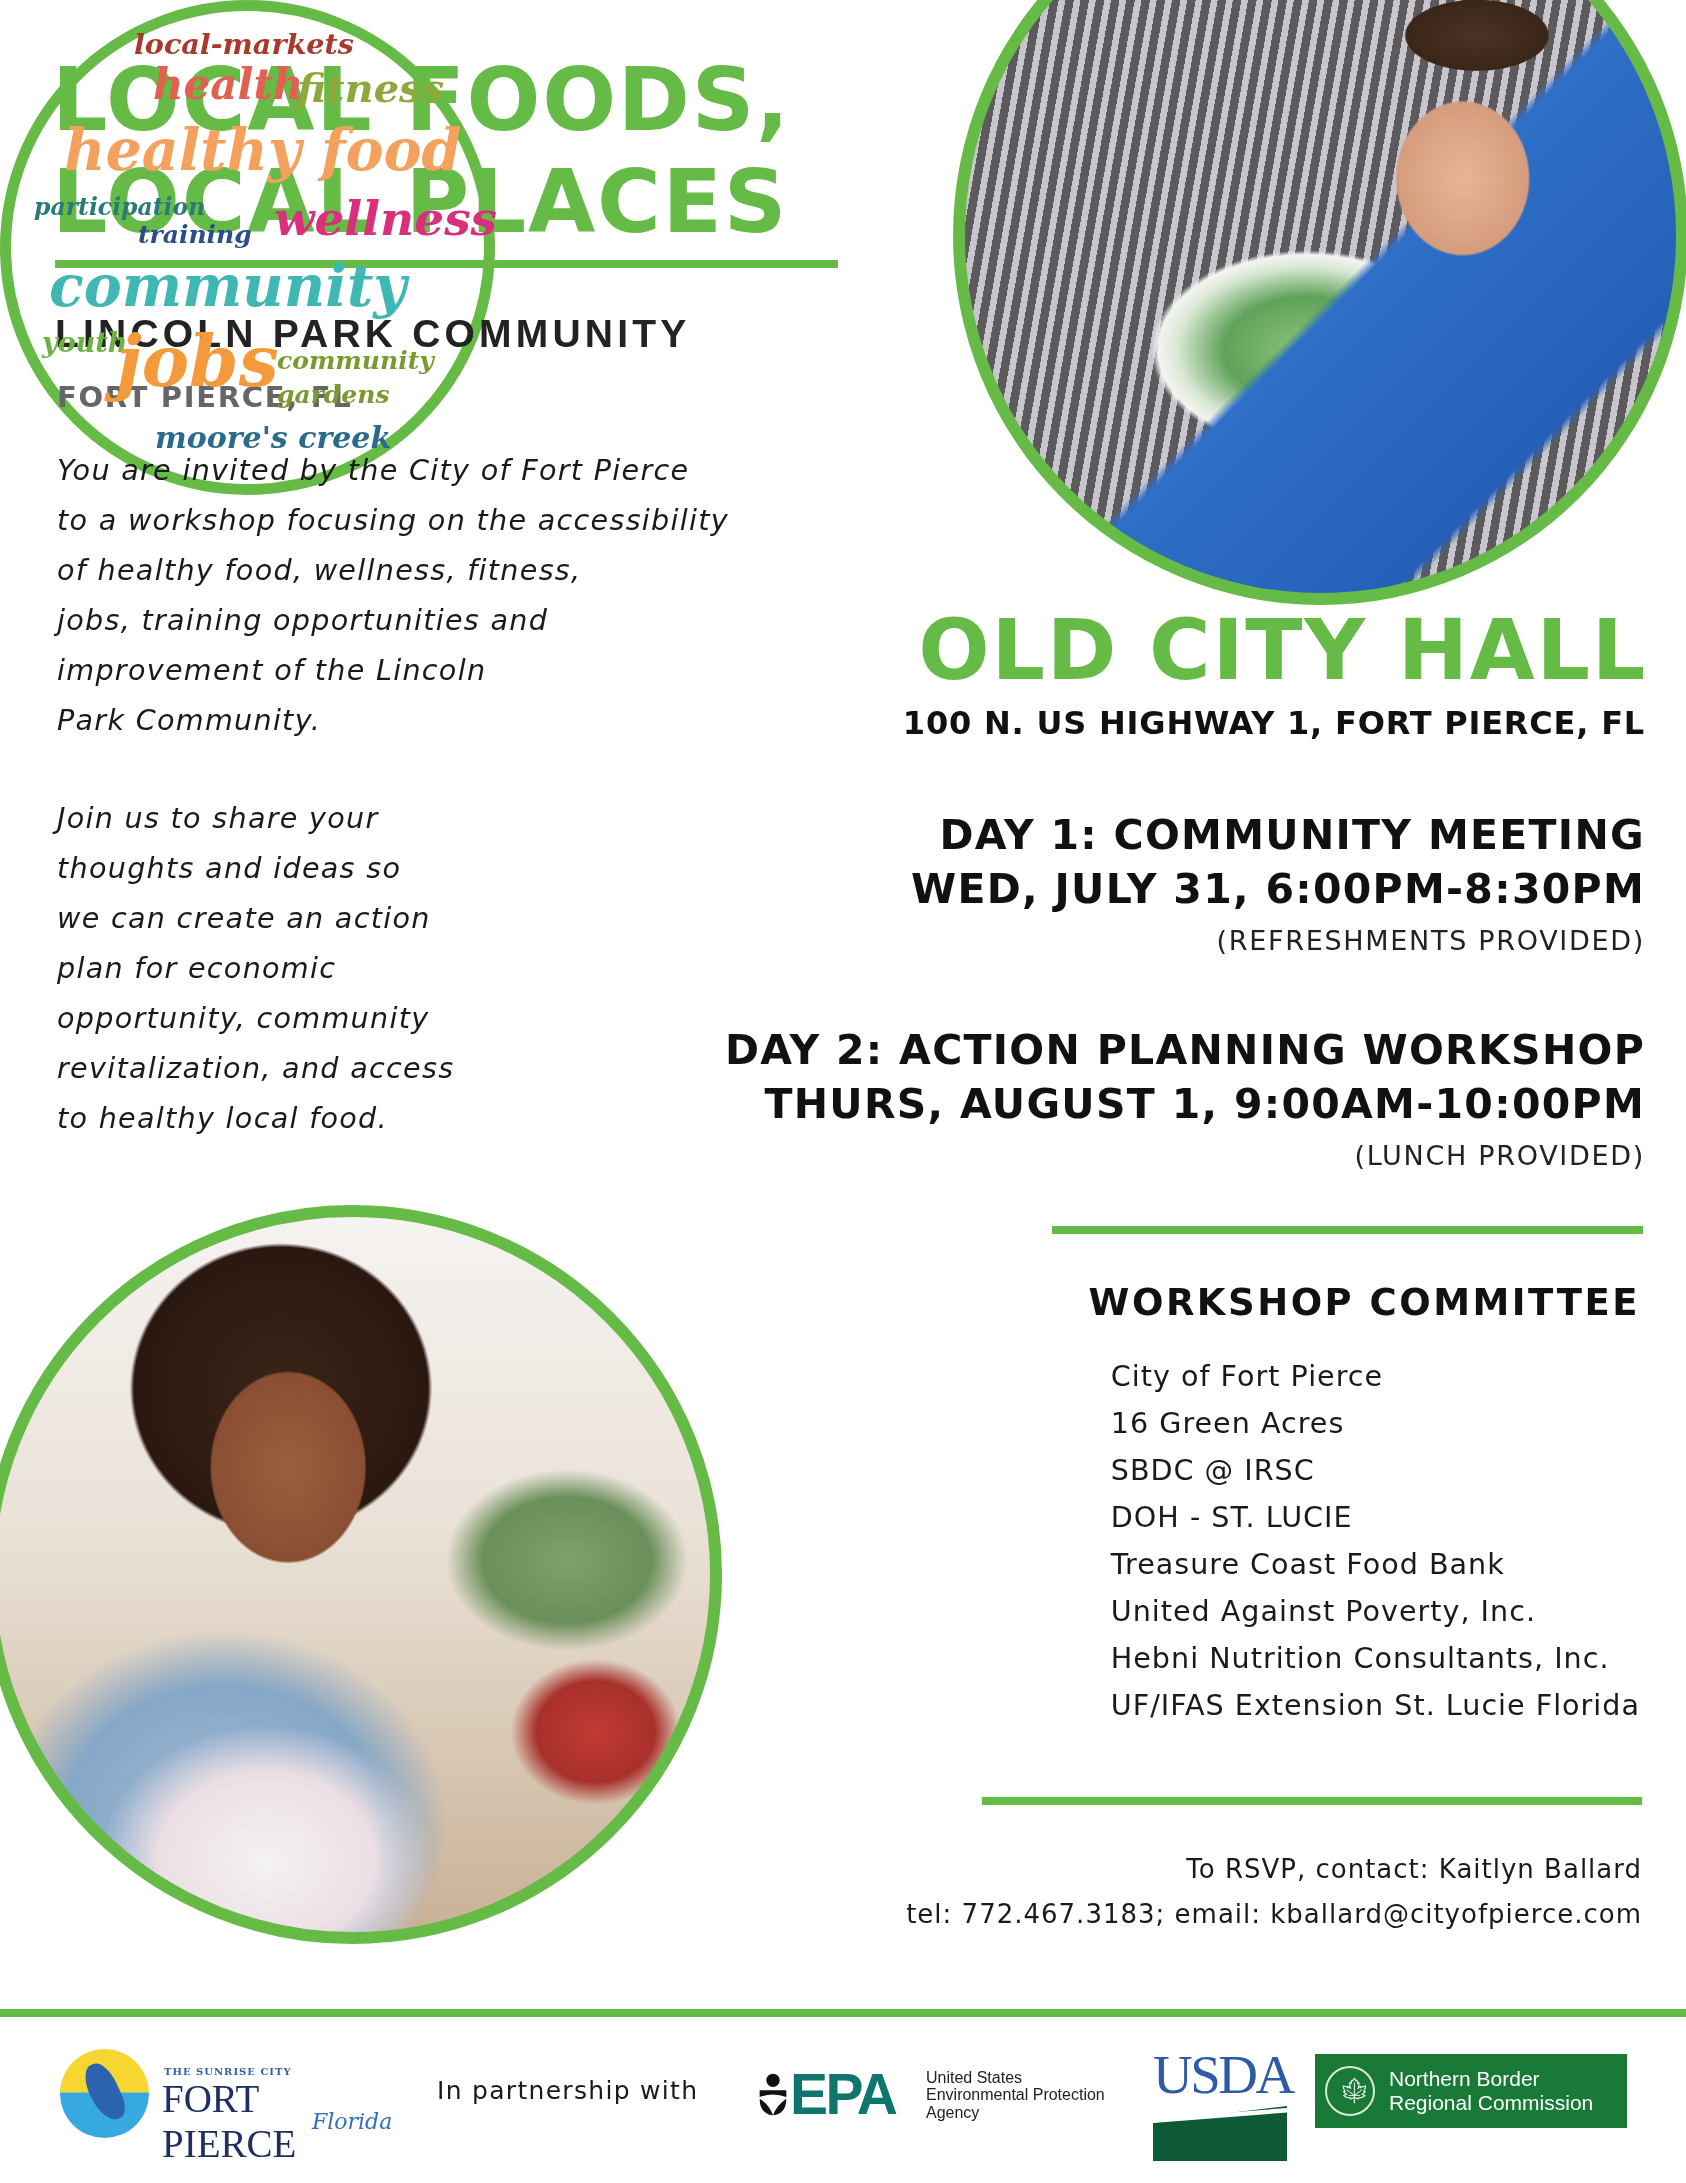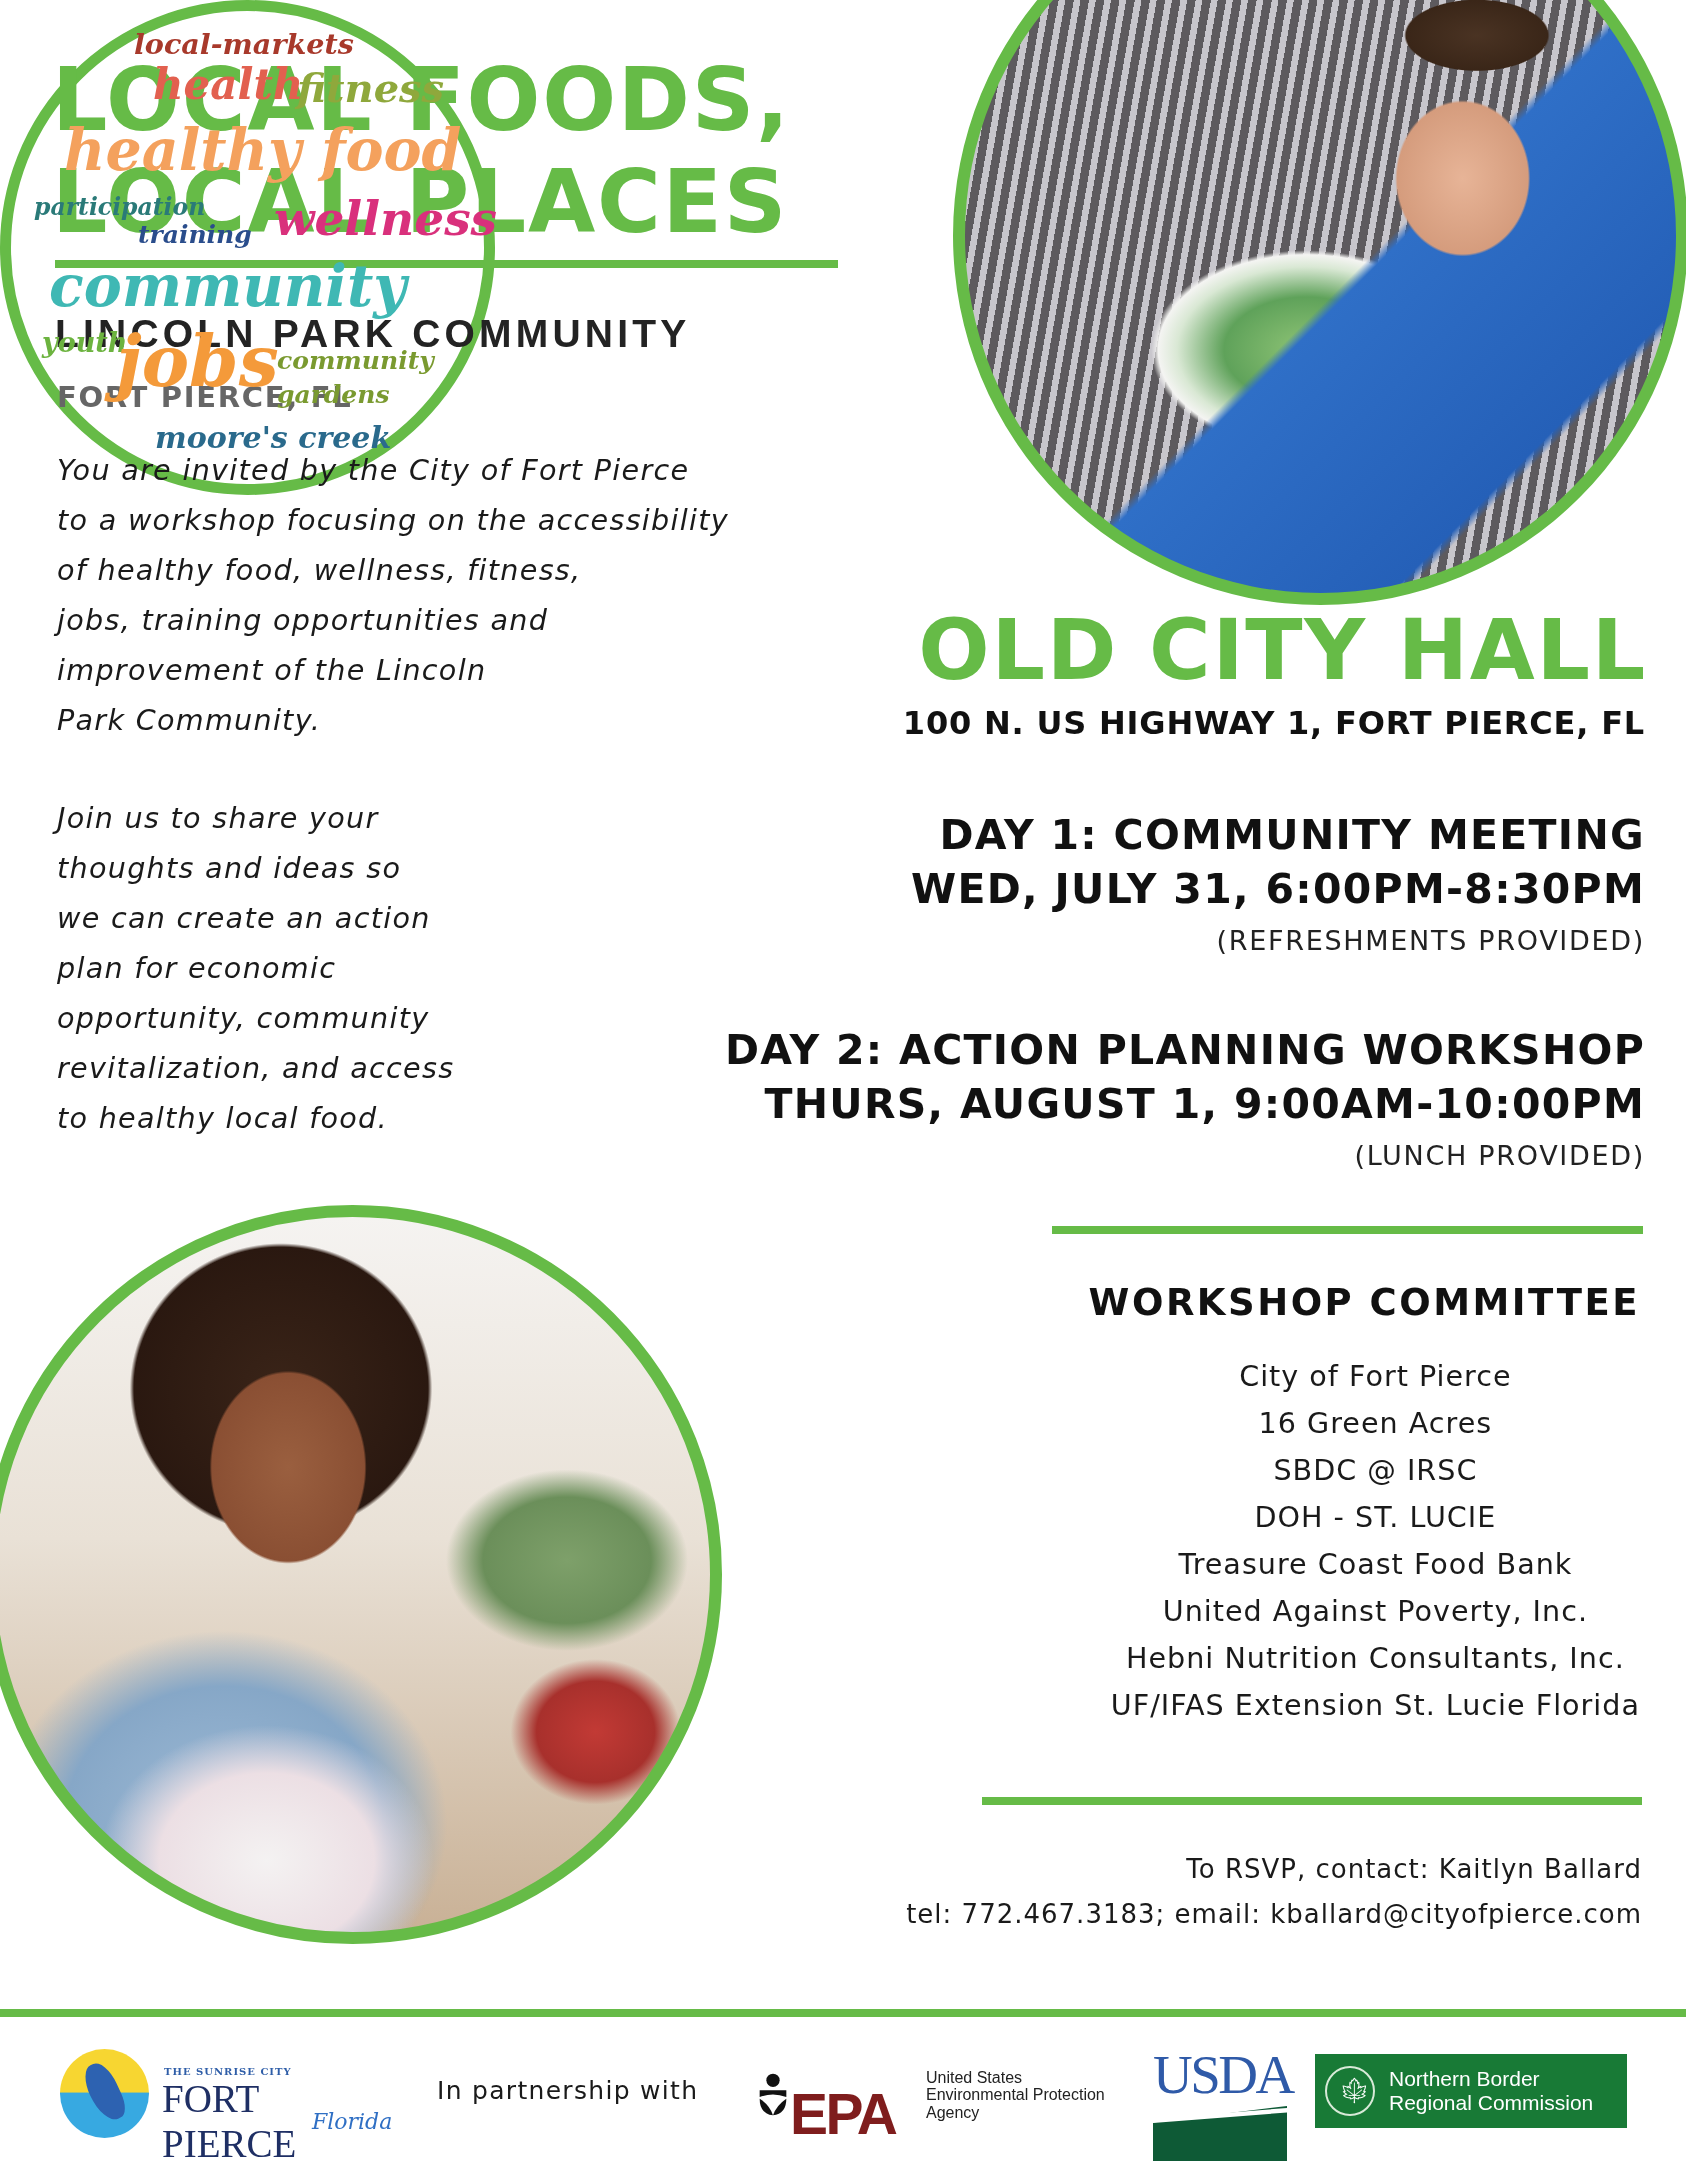--- a/index.html
+++ b/index.html
@@ -49,21 +49,21 @@
   .venue { right:40px; top:601px; color:#66bb47; font-family:"DejaVu Sans", sans-serif; font-weight:bold;
     font-size:84px; letter-spacing:1.7px; text-align:right; }
   .address { right:42px; top:704px; font-family:"DejaVu Sans", sans-serif; font-weight:bold; font-size:32px;
     letter-spacing:0.8px; text-align:right; color:#111; }
   .day-head { right:42px; font-family:"DejaVu Sans", sans-serif; font-weight:bold; font-size:41px;
     letter-spacing:1.3px; color:#111; }
   .day-note { right:42px; font-family:"DejaVu Sans", sans-serif; font-size:27px; letter-spacing:1.7px;
     text-align:right; color:#222; }
   .committee-title { right:47px; top:1281px; font-family:"DejaVu Sans", sans-serif; font-weight:bold;
     font-size:37px; letter-spacing:2.5px; color:#111; }
-  .committee-list { right:47px; top:1353px; text-align:center; list-style:none;
+  .committee-list { right:47px; top:1353px; text-align:left; list-style:none;
     font-family:"DejaVu Sans", sans-serif; font-size:28.6px; letter-spacing:1px; line-height:47px; color:#1a1a1a; }
   .rsvp { right:45px; text-align:right; font-family:"DejaVu Sans", sans-serif; font-size:26px; letter-spacing:1px; color:#1a1a1a; }
 
   
   .footer-rule { left:0; top:2009px; width:1687px; height:8.4px; background:#66bb47; }
   .partner-text { left:437px; top:2076px; font-family:"DejaVu Sans", sans-serif; font-size:25px; letter-spacing:1.3px; color:#1a1a1a; }
 
   .fp-logo { left:60px; top:2049px; width:336px; height:92px; }
   .fp-sun { position:absolute; left:0; top:0; width:89px; height:89px; border-radius:50%;
     background:
@@ -73,21 +73,21 @@
   .fp-tag { position:absolute; left:104px; top:17px; font-family:"DejaVu Serif", serif; font-weight:bold; font-size:10px;
     letter-spacing:1px; color:#2f5ea8; }
   .fp-name { position:absolute; left:102px; top:27px; font-family:"Liberation Serif", serif; font-size:39px;
     color:#1f2f64; letter-spacing:0px; }
   .fp-state { position:absolute; left:252px; top:60px; font-family:"DejaVu Serif", serif; font-style:italic;
     font-size:22px; color:#2f6fc4; }
 
   .epa-logo { left:758px; top:2062px; width:386px; height:76px; }
   .epa-mark { position:absolute; left:0; top:10px; width:30px; height:45px; }
   .epa-word { position:absolute; left:32px; top:3.4px; font-family:"Liberation Sans", sans-serif; font-weight:bold;
-    font-size:57px; letter-spacing:-2.5px; color:#7f1d1d; line-height:59px;margin-top:20px; }
+    font-size:57px; letter-spacing:-2.5px; color:#0f766e; line-height:59px; }
   .epa-full { position:absolute; left:168px; top:6.7px; font-family:"Liberation Sans", sans-serif; font-size:16px;
     line-height:17.6px; color:#222; white-space:pre-line; }
 
   .usda-logo { left:1153px; top:2049px; width:151px; height:113px; }
   .usda-word { position:absolute; left:0; top:0; font-family:"Liberation Serif", serif; font-size:55px;
     color:#2f5aa8; letter-spacing:-2.5px; line-height:52px; }
   .usda-field { position:absolute; left:0; top:57px; width:134px; height:55px; background:#0e5a36;
     clip-path: polygon(0 30%, 100% 0, 100% 100%, 0 100%); }
   .usda-stripe { position:absolute; left:0; top:59px; width:134px; height:15px; background:#ffffff;
     clip-path: polygon(0 70%, 100% 0, 100% 30%, 0 100%); }

